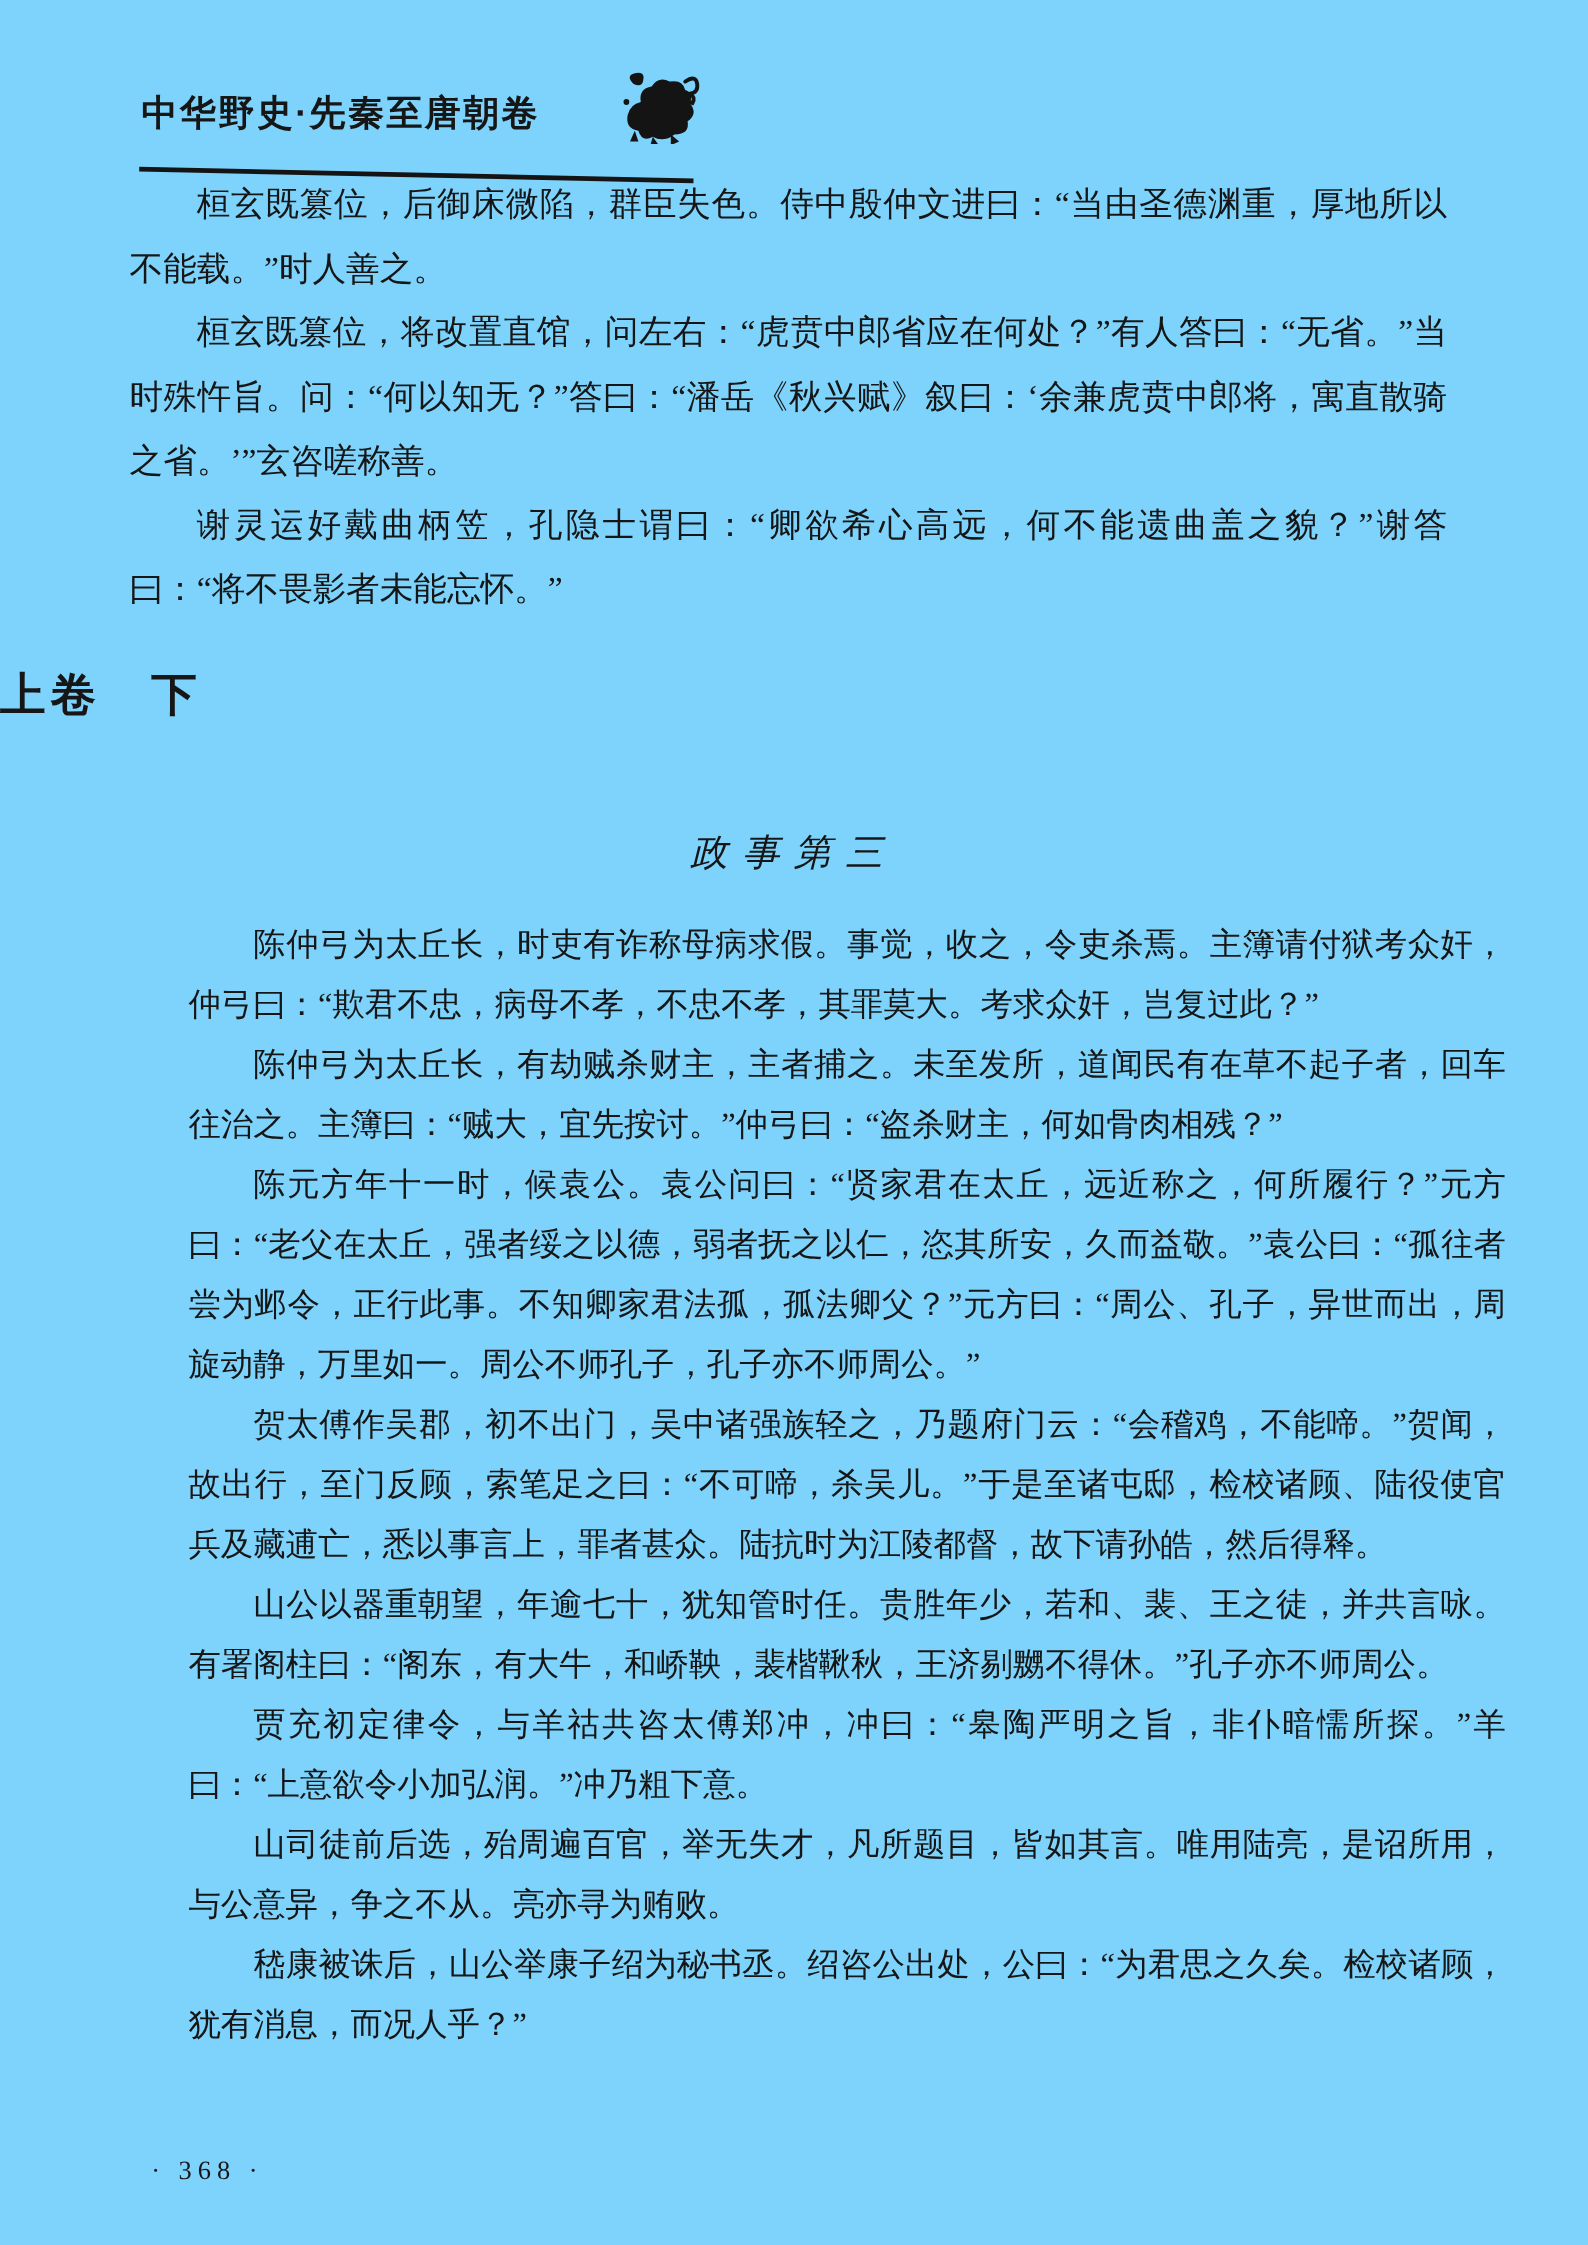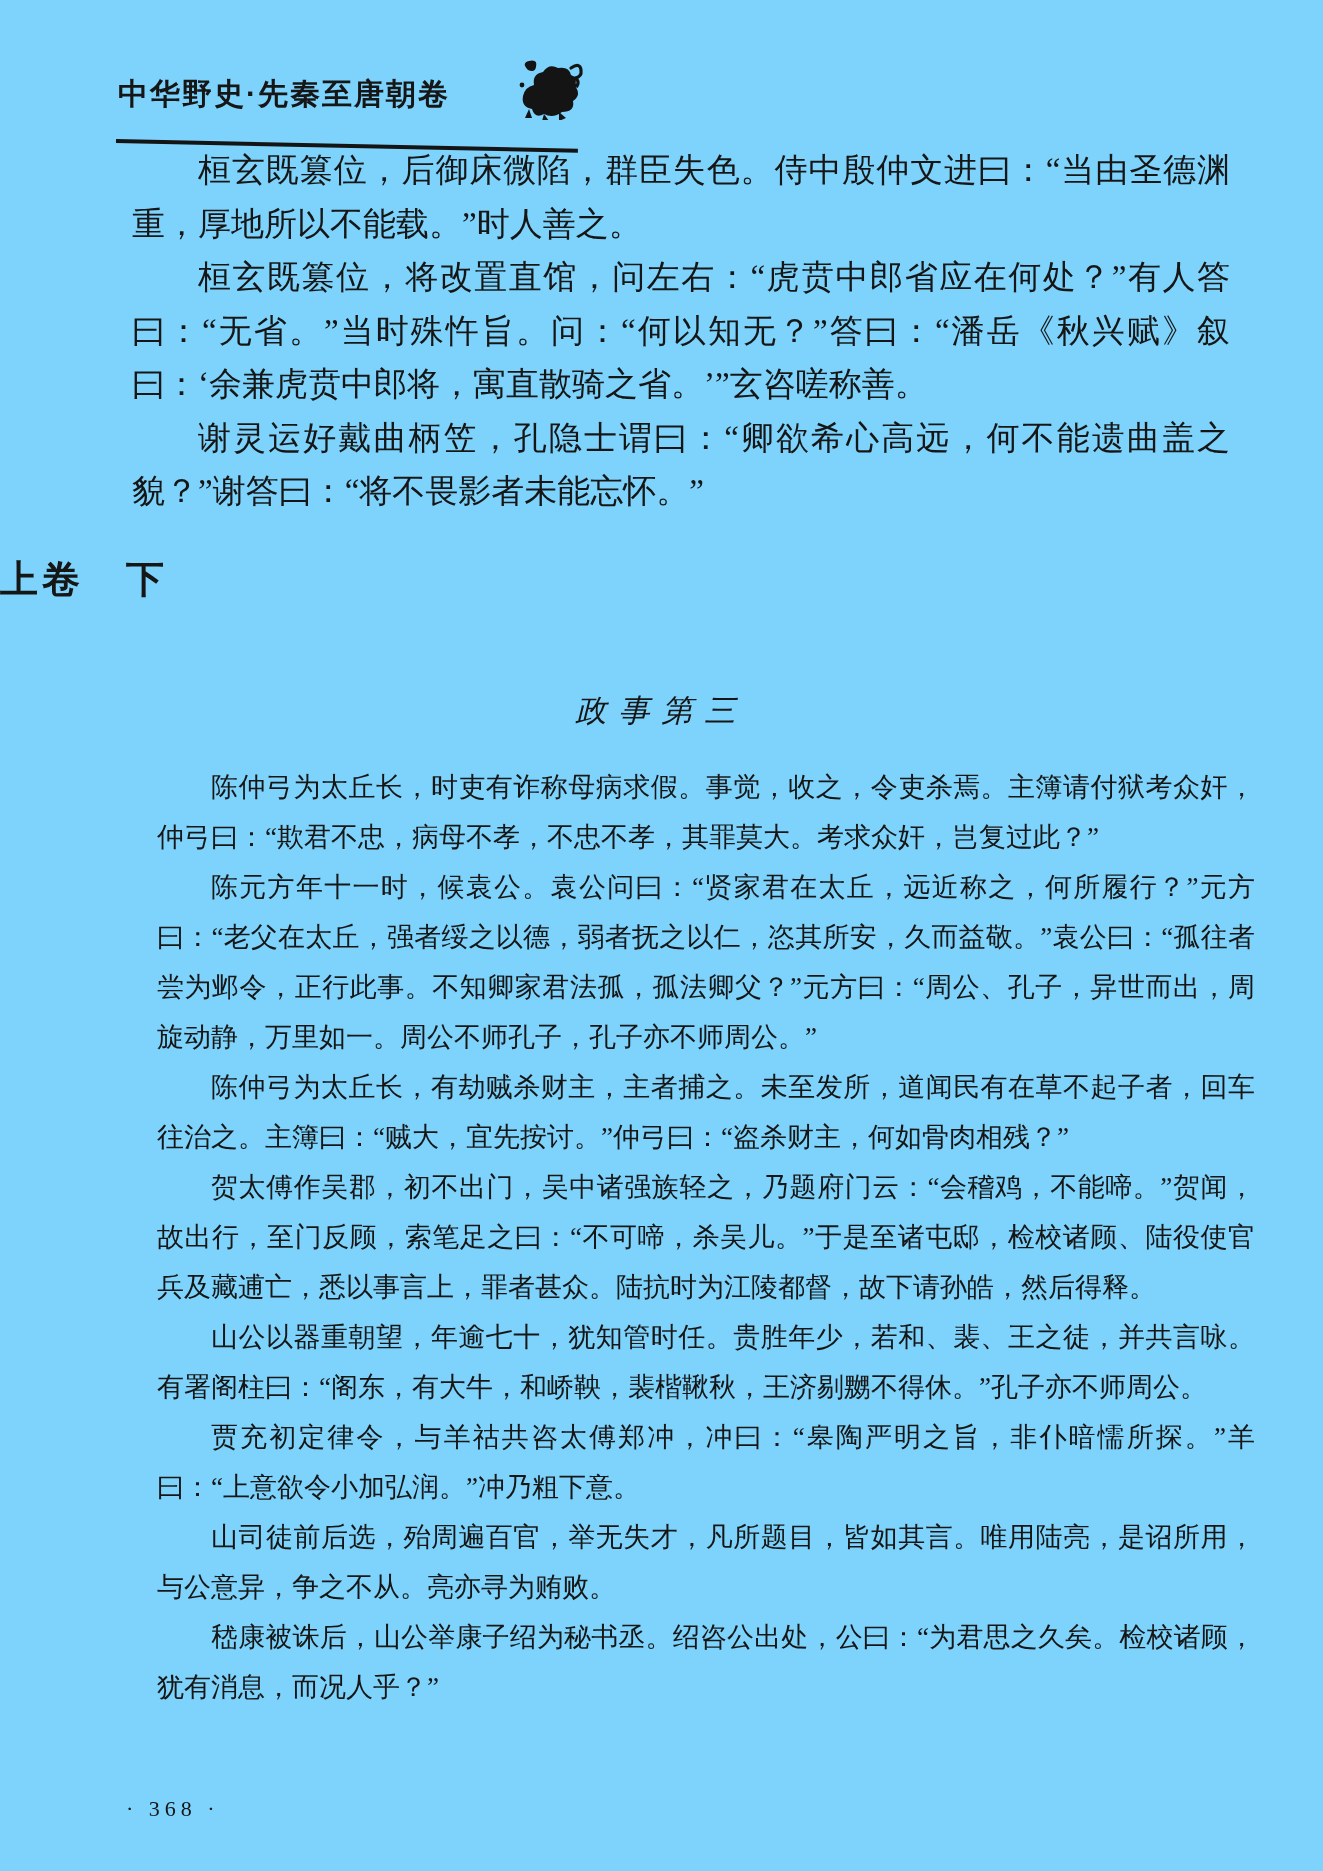--- a/index.html
+++ b/index.html
@@ -28,22 +28,22 @@
     width:462px; height:3.5px; background:#141414;
     transform:rotate(1.2deg); transform-origin:left center;
   }
   .text-block { text-align:justify; }
   .text-block p {
     margin:0; text-indent:2em;
     word-break:break-all;
     text-align:justify;
   }
   .intro {
-    position:absolute; left:132px; top:144px; width:1098px;
-    font-size:33px; line-height:53.5px;font-family:Liberation Serif, serif;
+    position:absolute; left:108px; top:144px; width:1098px;
+    font-size:28px; line-height:53.5px;font-family:Liberation Serif, serif;
   }
   .volume-title {
     position:absolute; top:554px; left:0; width:100%;
     font-family:"Liberation Sans", sans-serif;
     font-weight:bold; font-size:38px; letter-spacing:4px;
   }
   .chapter-title {
     position:absolute; top:690px; left:0; width:100%;
     text-align:center;
     font-size:31px; letter-spacing:12px;
@@ -89,22 +89,22 @@
       <p>谢灵运好戴曲柄笠，孔隐士谓曰：“卿欲希心高远，何不能遗曲盖之貌？”谢答曰：“将不畏影者未能忘怀。”</p>
     </div>
 
   <div class="volume-title">上卷　下</div>
 
   <div class="chapter-title">政事第三</div>
 
   <div class="main text-block">
 
   <p>陈仲弓为太丘长，时吏有诈称母病求假。事觉，收之，令吏杀焉。主簿请付狱考众奸，仲弓曰：“欺君不忠，病母不孝，不忠不孝，其罪莫大。考求众奸，岂复过此？”</p>
+      <p>陈仲弓为太丘长，有劫贼杀财主，主者捕之。未至发所，道闻民有在草不起子者，回车往治之。主簿曰：“贼大，宜先按讨。”仲弓曰：“盗杀财主，何如骨肉相残？”</p>
       <p>陈元方年十一时，候袁公。袁公问曰：“贤家君在太丘，远近称之，何所履行？”元方曰：“老父在太丘，强者绥之以德，弱者抚之以仁，恣其所安，久而益敬。”袁公曰：“孤往者尝为邺令，正行此事。不知卿家君法孤，孤法卿父？”元方曰：“周公、孔子，异世而出，周旋动静，万里如一。周公不师孔子，孔子亦不师周公。”</p>
-      <p>陈仲弓为太丘长，有劫贼杀财主，主者捕之。未至发所，道闻民有在草不起子者，回车往治之。主簿曰：“贼大，宜先按讨。”仲弓曰：“盗杀财主，何如骨肉相残？”</p>
       <p>贺太傅作吴郡，初不出门，吴中诸强族轻之，乃题府门云：“会稽鸡，不能啼。”贺闻，故出行，至门反顾，索笔足之曰：“不可啼，杀吴儿。”于是至诸屯邸，检校诸顾、陆役使官兵及藏逋亡，悉以事言上，罪者甚众。陆抗时为江陵都督，故下请孙皓，然后得释。</p>
       <p>山公以器重朝望，年逾七十，犹知管时任。贵胜年少，若和、裴、王之徒，并共言咏。有署阁柱曰：“阁东，有大牛，和峤鞅，裴楷鞦秋，王济剔嬲不得休。”孔子亦不师周公。</p>
       <p>贾充初定律令，与羊祜共咨太傅郑冲，冲曰：“皋陶严明之旨，非仆暗懦所探。”羊曰：“上意欲令小加弘润。”冲乃粗下意。</p>
       <p>山司徒前后选，殆周遍百官，举无失才，凡所题目，皆如其言。唯用陆亮，是诏所用，与公意异，争之不从。亮亦寻为贿败。</p>
       <p>嵇康被诛后，山公举康子绍为秘书丞。绍咨公出处，公曰：“为君思之久矣。检校诸顾，犹有消息，而况人乎？”</p>
     </div>
 
   <div class="page-number">· 368 ·</div>
 
 </div>

